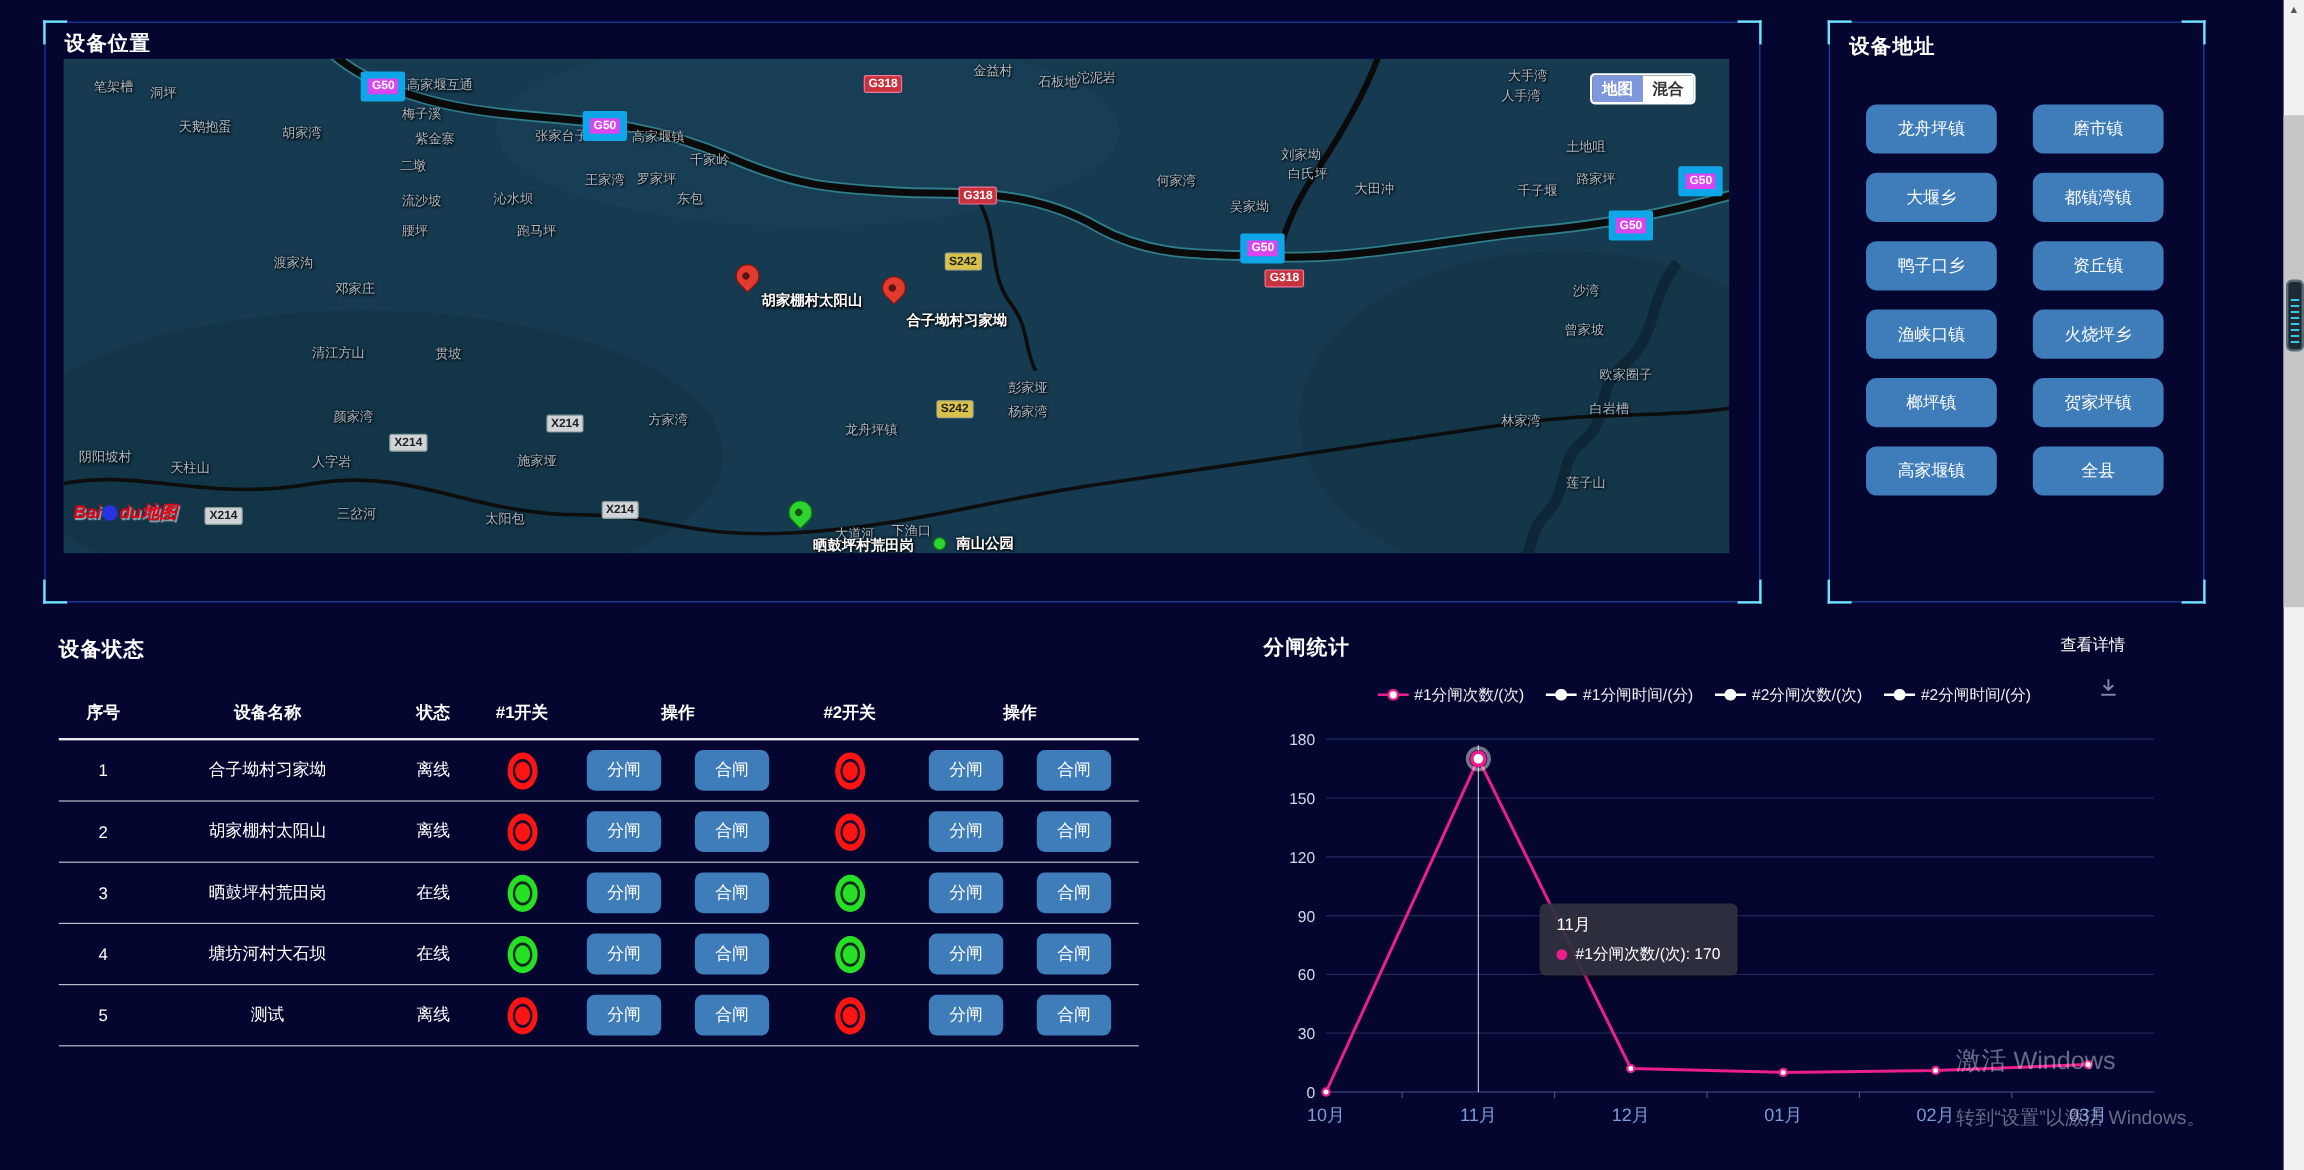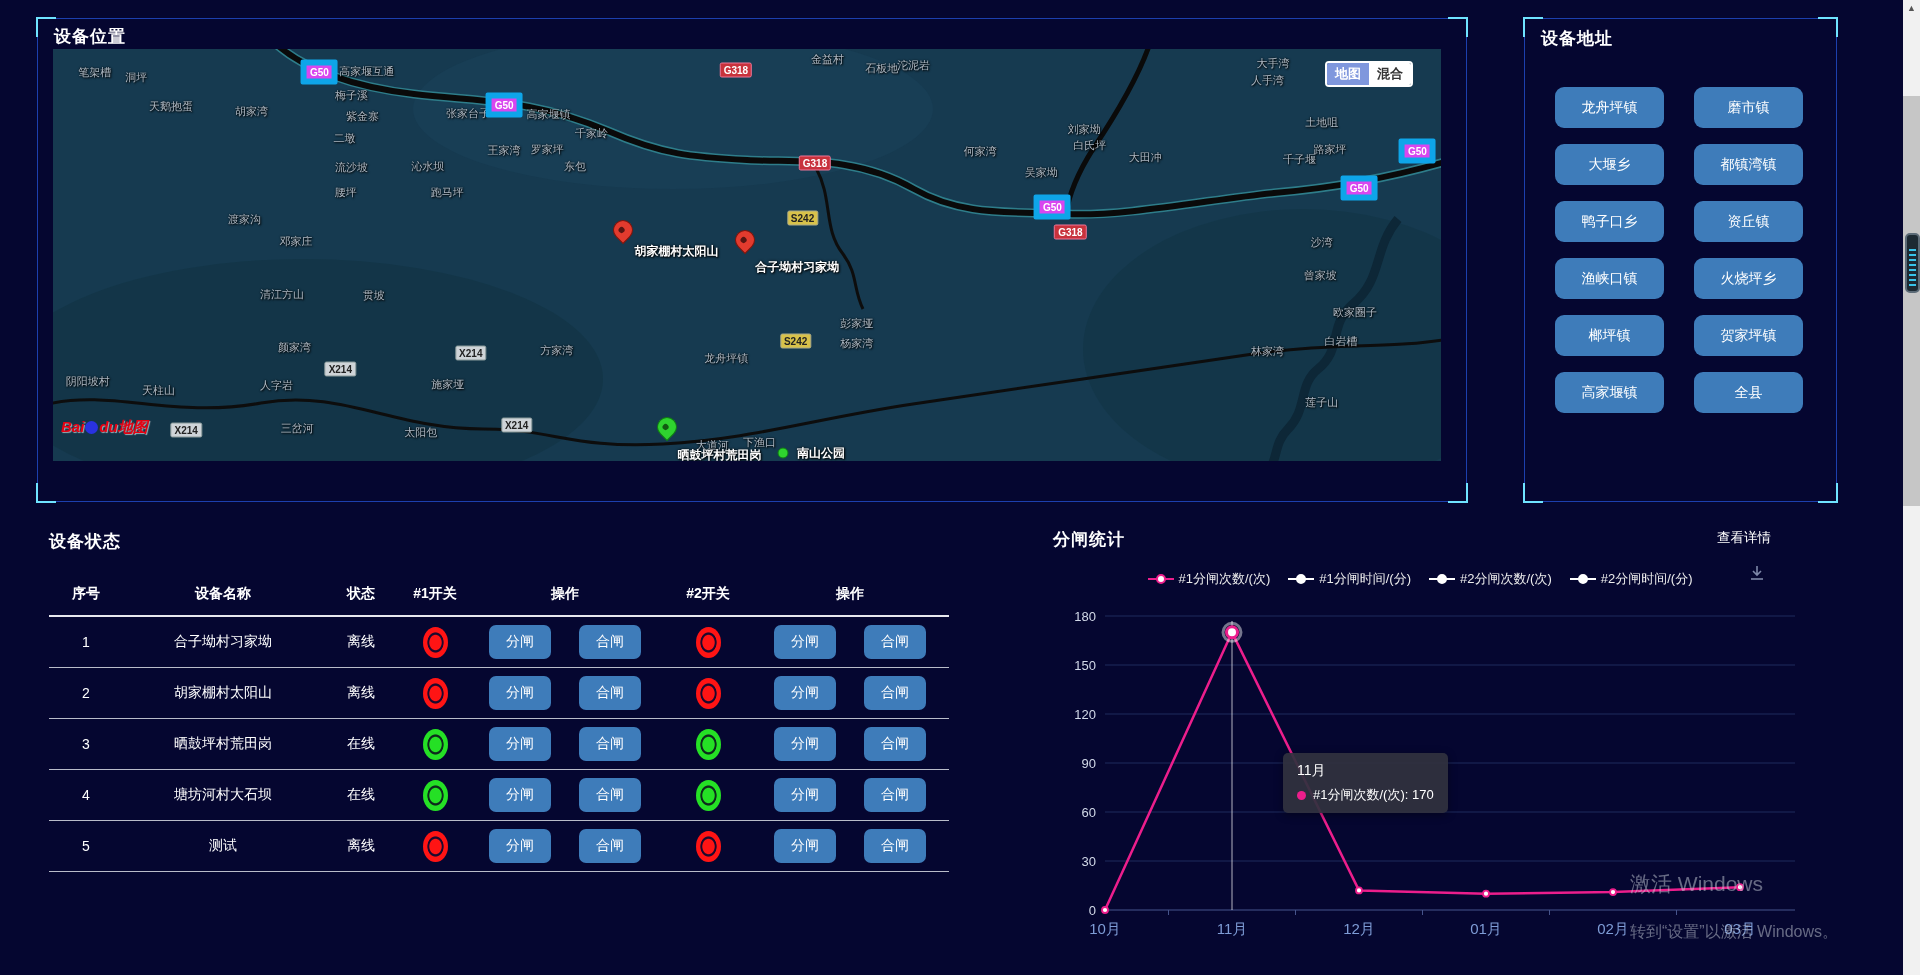--- a/index.html
+++ b/index.html
@@ -130,21 +130,21 @@
           <span class="map-label" style="left: 62%; top: 3.9%;">沱泥岩</span>
           <span class="map-label" style="left: 87.9%; top: 3.4%;">大手湾</span>
           <span class="map-label" style="left: 87.5%; top: 7.5%;">人手湾</span>
           <span class="map-label" style="left: 66.8%; top: 24.8%;">何家湾</span>
           <span class="map-label" style="left: 74.3%; top: 19.4%;">刘家坳</span>
           <span class="map-label" style="left: 74.7%; top: 23.3%;">白氏坪</span>
           <span class="map-label" style="left: 78.7%; top: 26.2%;">大田冲</span>
           <span class="map-label" style="left: 71.2%; top: 29.9%;">吴家坳</span>
           <span class="map-label" style="left: 91.4%; top: 17.7%;">土地咀</span>
           <span class="map-label" style="left: 92%; top: 24.3%;">路家坪</span>
-          <span class="map-label" style="left: 88.5%; top: 26.7%; margin-left: 18px;">千子堰</span>
+          <span class="map-label" style="left: 88.5%; top: 26.7%;">千子堰</span>
           <span class="map-label" style="left: 91.4%; top: 46.8%;">沙湾</span>
           <span class="map-label" style="left: 91.3%; top: 54.9%;">曾家坡</span>
           <span class="map-label" style="left: 93.8%; top: 63.8%;">欧家圈子</span>
           <span class="map-label" style="left: 16.5%; top: 59.5%;">清江方山</span>
           <span class="map-label" style="left: 23.1%; top: 53.9%; margin-top: 24px;">贯坡</span>
           <span class="map-label" style="left: 17.4%; top: 72.3%;">颜家湾</span>
           <span class="map-label" style="left: 36.3%; top: 73.1%;">方家湾</span>
           <span class="map-label" style="left: 57.9%; top: 66.5%;">彭家垭</span>
           <span class="map-label" style="left: 57.9%; top: 71.4%;">杨家湾</span>
           <span class="map-label" style="left: 87.5%; top: 73.3%;">林家湾</span>

